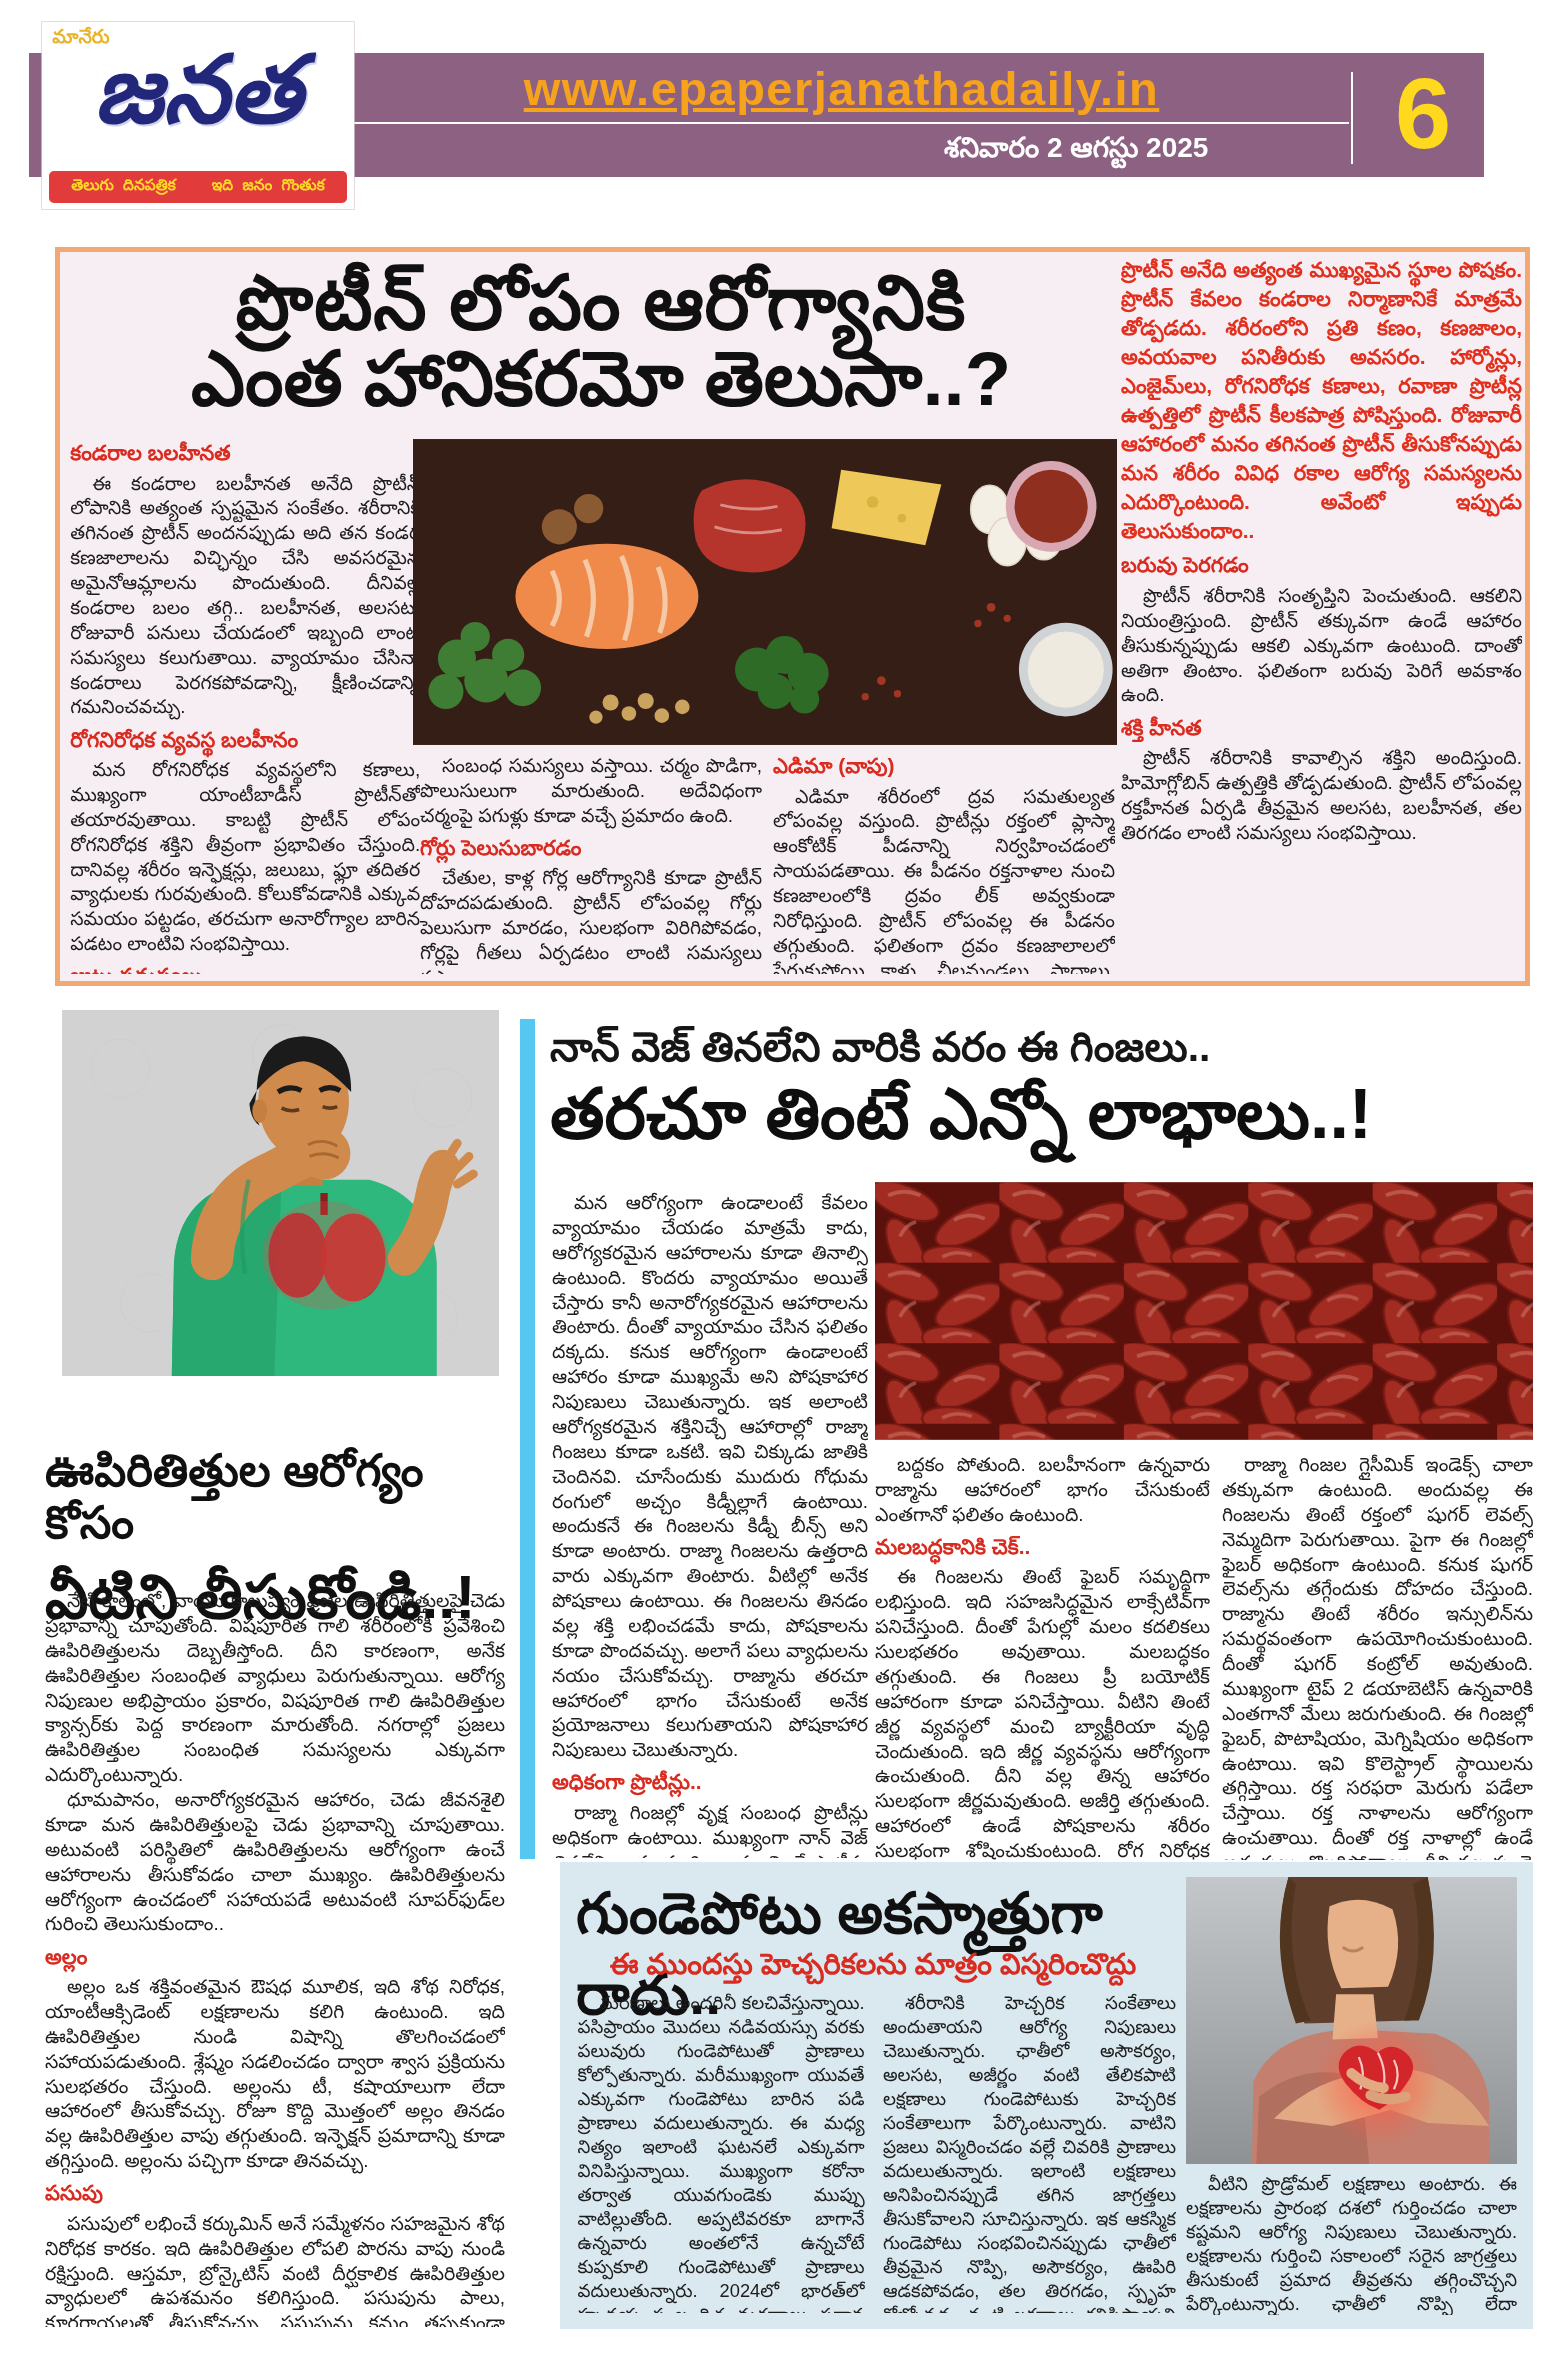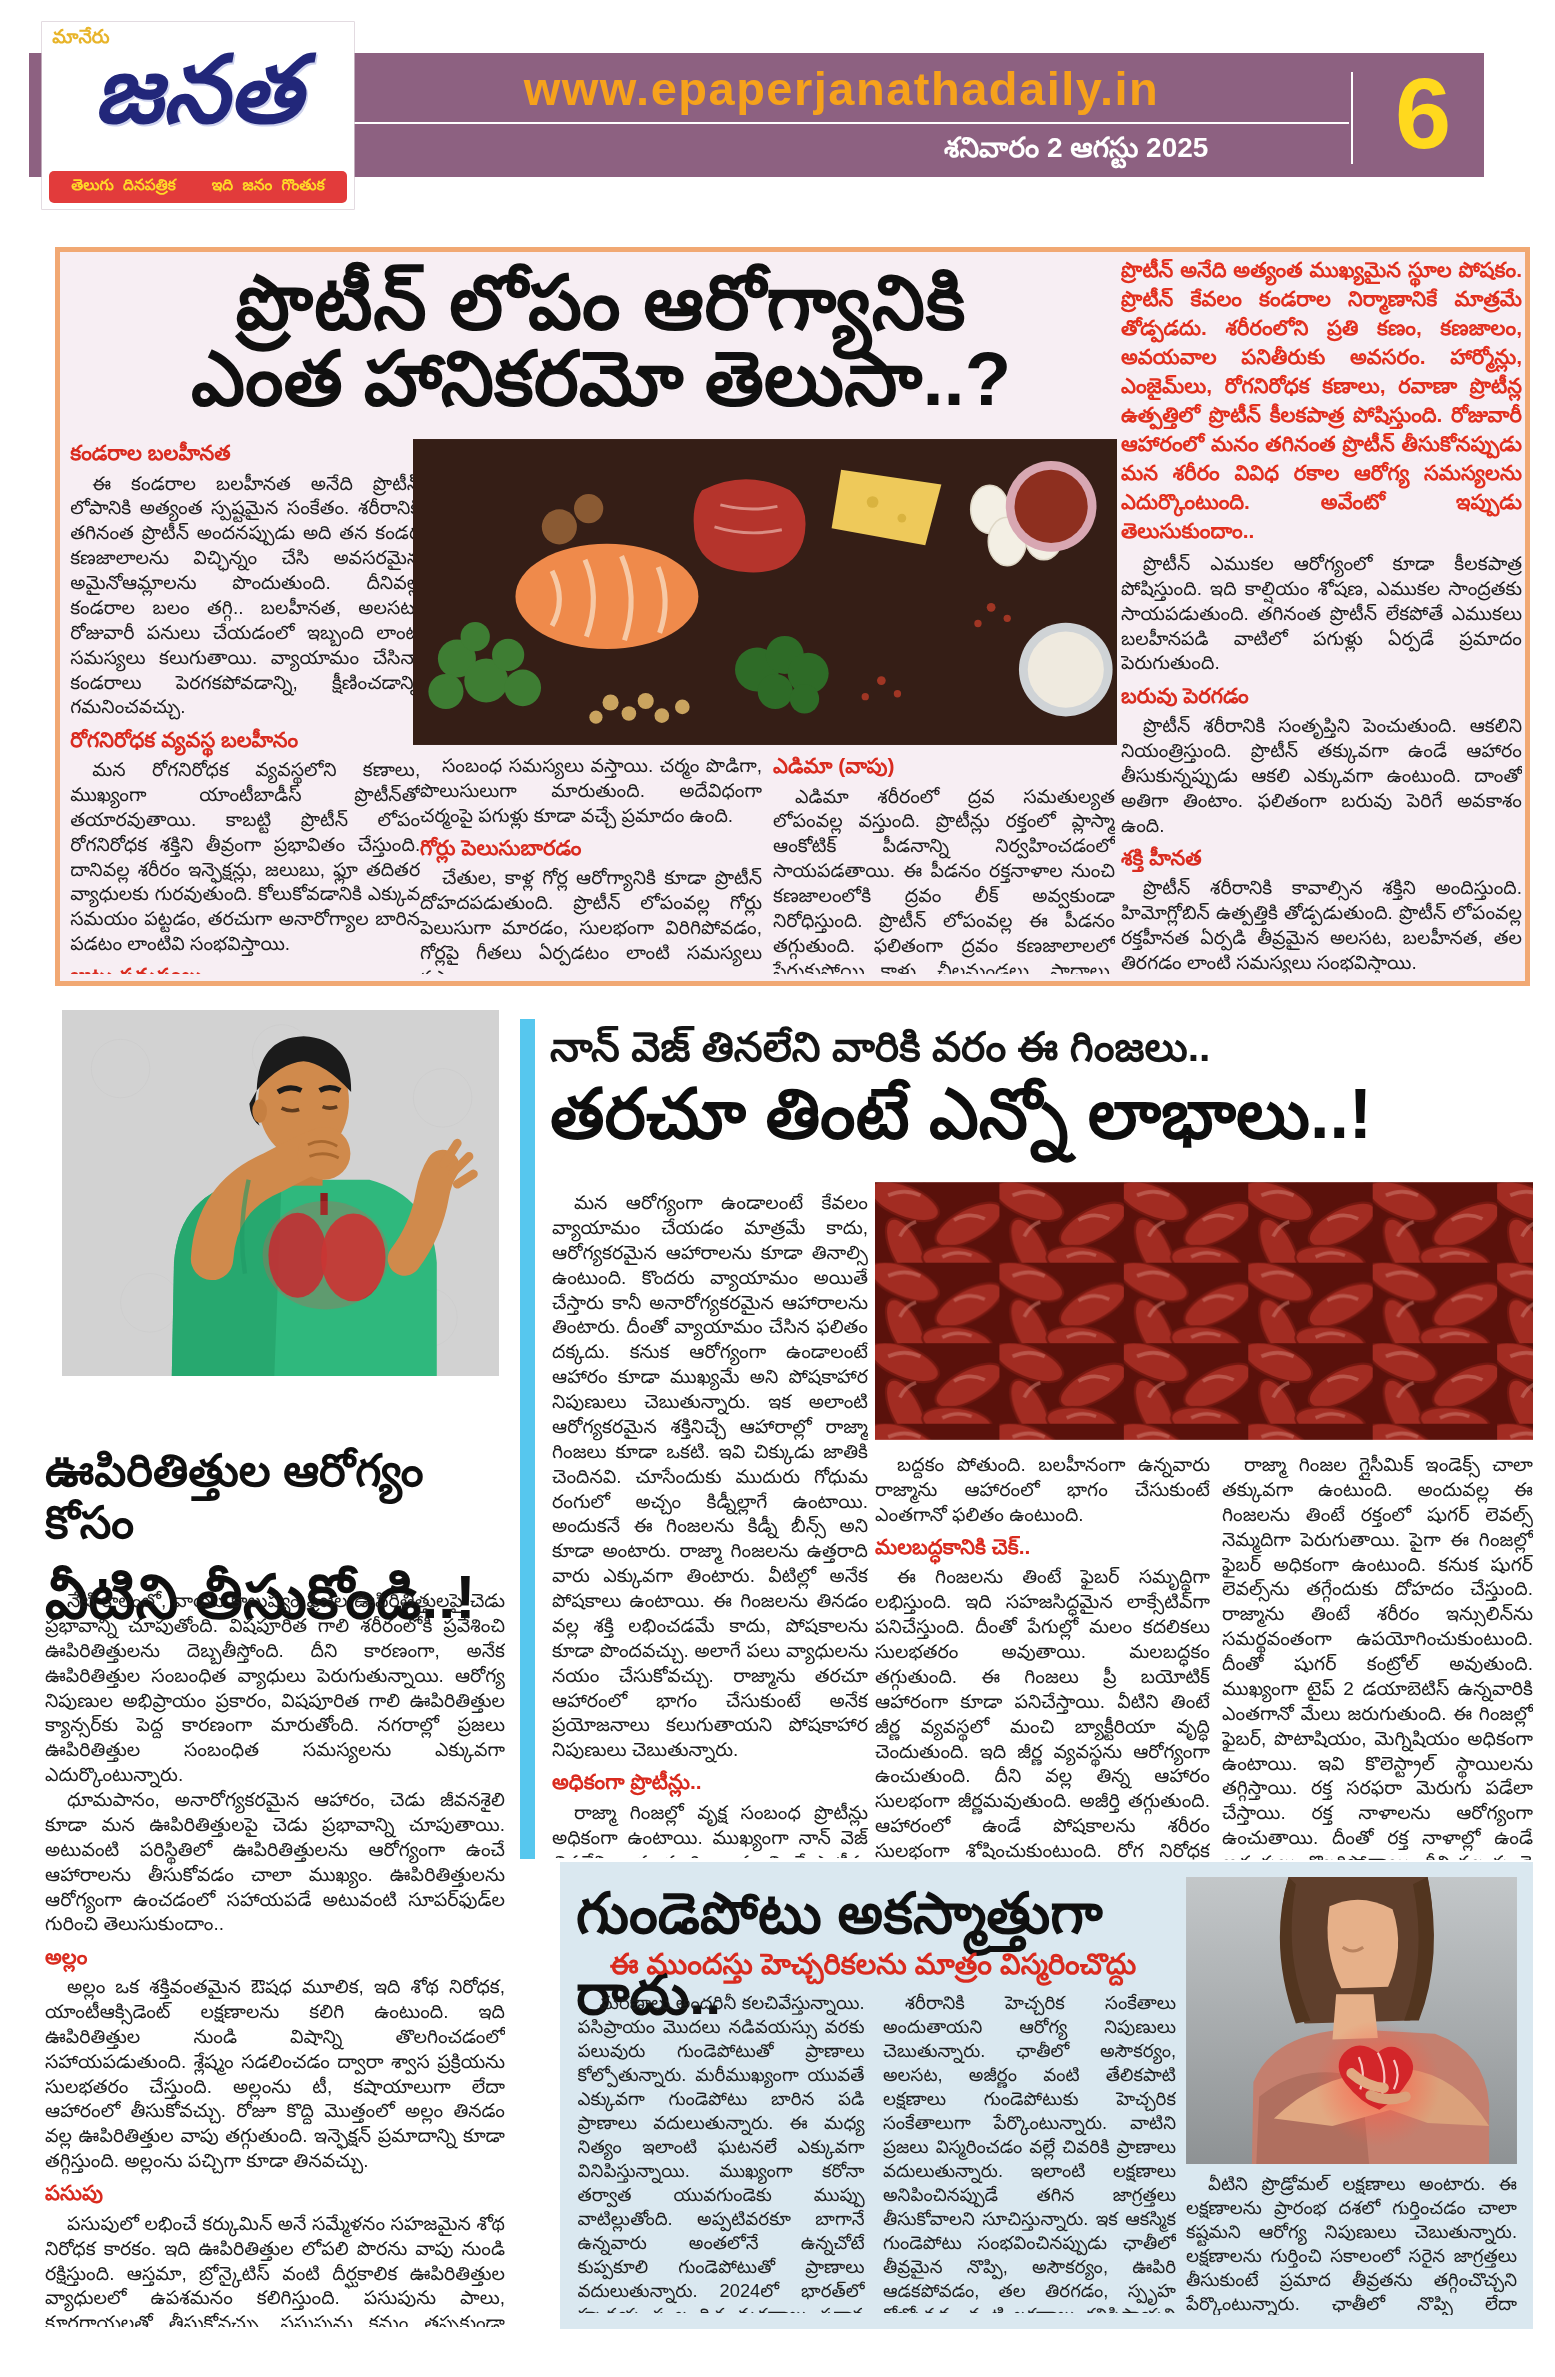--- a/index.html
+++ b/index.html
@@ -10,21 +10,21 @@
   
   .banner{left:29px;top:53px;width:1455px;height:124px;background:#8d6181;}
   .logo-box{left:42px;top:22px;width:312px;height:187px;background:#ffffff;box-shadow:0 0 0 0.7px #d8ccd4;font-family:Liberation Mono, monospace;}
   .logo-top{position:absolute;left:10.2px;top:4.4px;font-size:19px;font-weight:700;color:#e8b42a;}
   .logo-name{position:absolute;left:0;top:19px;width:100%;text-align:center;font-size:94px;line-height:1.2;
              font-weight:800;font-style:italic;color:#22277a;text-shadow:1.5px 1.5px 0 #cfd4ee;}
   .logo-strip{position:absolute;left:7.3px;right:7.3px;bottom:5.9px;height:32px;background:#e23b3b;border-radius:5px;
               display:flex;align-items:center;justify-content:space-between;padding:0 22px;box-sizing:border-box;}
   .logo-strip span{font-size:15.4px;font-weight:700;color:#ffd928;}
   .site-url{left:351px;top:61px;width:981px;text-align:center;font-size:47px;font-weight:600;
-            color:#f6a21c;letter-spacing:1.5px;}
+            color:#f6a21c;letter-spacing:1.5px;text-decoration:underline;}
   .head-hline{left:316px;top:122px;width:1033px;height:2.2px;background:#ffffff;}
   .head-vline{left:1351px;top:72px;width:2.2px;height:92px;background:#ffffff;}
   .issue-date{left:944px;top:132px;width:381px;text-align:left;padding-right:22px;
               font-size:28px;font-weight:700;color:#ffffff;}
   .page-num{left:1368px;top:56px;width:110px;text-align:center;font-size:101px;font-weight:800;color:#ffd91e;}
 
   
   .para{font-size:19px;line-height:1.31;text-align:justify;text-indent:22px;color:#1c1c1c;}
   .red-head{font-size:21px;font-weight:700;color:#d92b1f;margin:7.3px 0 1.5px 0;}
   .lead{margin-top:0;}
@@ -90,21 +90,20 @@
   </div>
 
   <div class="abs protein-box">
     <div class="protein-head">
       <div class="h1">ప్రొటీన్ లోపం ఆరోగ్యానికి</div>
       <div class="h2">ఎంత హానికరమో తెలుసా..?</div>
     </div>
 
     <div class="p-col-right clip">
       <div class="p-intro">ప్రొటీన్ అనేది అత్యంత ముఖ్యమైన స్థూల పోషకం. ప్రొటీన్ కేవలం కండరాల నిర్మాణానికే మాత్రమే తోడ్పడదు. శరీరంలోని ప్రతి కణం, కణజాలం, అవయవాల పనితీరుకు అవసరం. హార్మోన్లు, ఎంజైమ్‌లు, రోగనిరోధక కణాలు, రవాణా ప్రొటీన్ల ఉత్పత్తిలో ప్రొటీన్ కీలకపాత్ర పోషిస్తుంది. రోజువారీ ఆహారంలో మనం తగినంత ప్రొటీన్ తీసుకోనప్పుడు మన శరీరం వివిధ రకాల ఆరోగ్య సమస్యలను ఎదుర్కొంటుంది. అవేంటో ఇప్పుడు తెలుసుకుందాం..</div>
-      <div class="para lead">ప్రొటీన్ ఎముకల ఆరోగ్యంలో కూడా కీలకపాత్ర పోషిస్తుంది. ఇది కాల్షియం శోషణ, ఎముకల సాంద్రతకు సాయపడుతుంది. తగినంత ప్రొటీన్ లేకపోతే ఎముకలు బలహీనపడి వాటిలో పగుళ్లు ఏర్పడే ప్రమాదం పెరుగుతుంది.</div>
       <div>
         <div class="red-head">బరువు పెరగడం</div>
         <div class="para">ప్రొటీన్ శరీరానికి సంతృప్తిని పెంచుతుంది. ఆకలిని నియంత్రిస్తుంది. ప్రొటీన్ తక్కువగా ఉండే ఆహారం తీసుకున్నప్పుడు ఆకలి ఎక్కువగా ఉంటుంది. దాంతో అతిగా తింటాం. ఫలితంగా బరువు పెరిగే అవకాశం ఉంది.</div>
       </div>
       <div>
         <div class="red-head">శక్తి హీనత</div>
         <div class="para">ప్రొటీన్ శరీరానికి కావాల్సిన శక్తిని అందిస్తుంది. హిమోగ్లోబిన్ ఉత్పత్తికి తోడ్పడుతుంది. ప్రొటీన్ లోపంవల్ల రక్తహీనత ఏర్పడి తీవ్రమైన అలసట, బలహీనత, తల తిరగడం లాంటి సమస్యలు సంభవిస్తాయి.</div>
       </div>
 
     </div>

